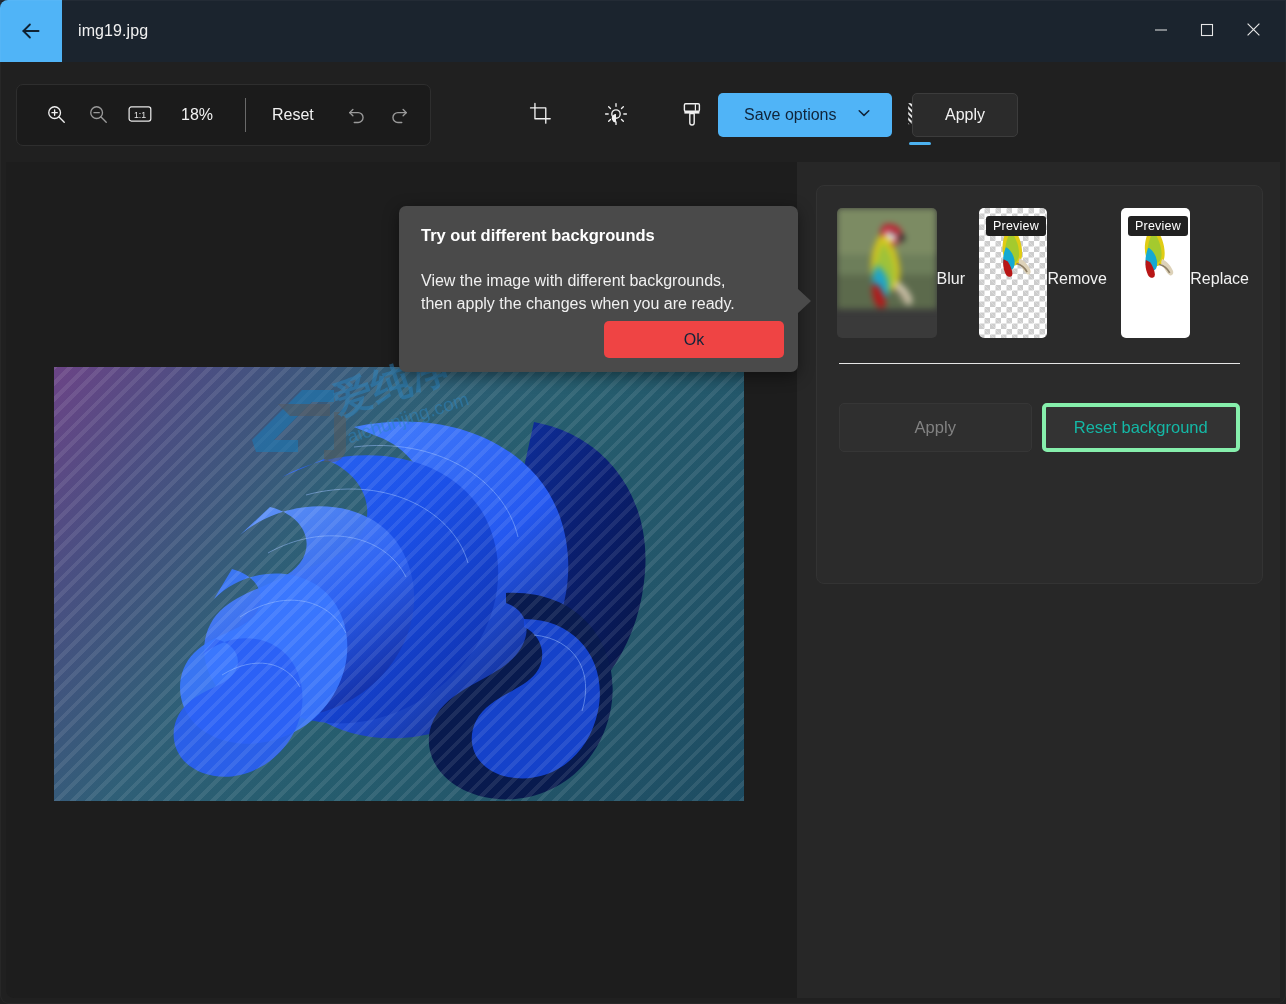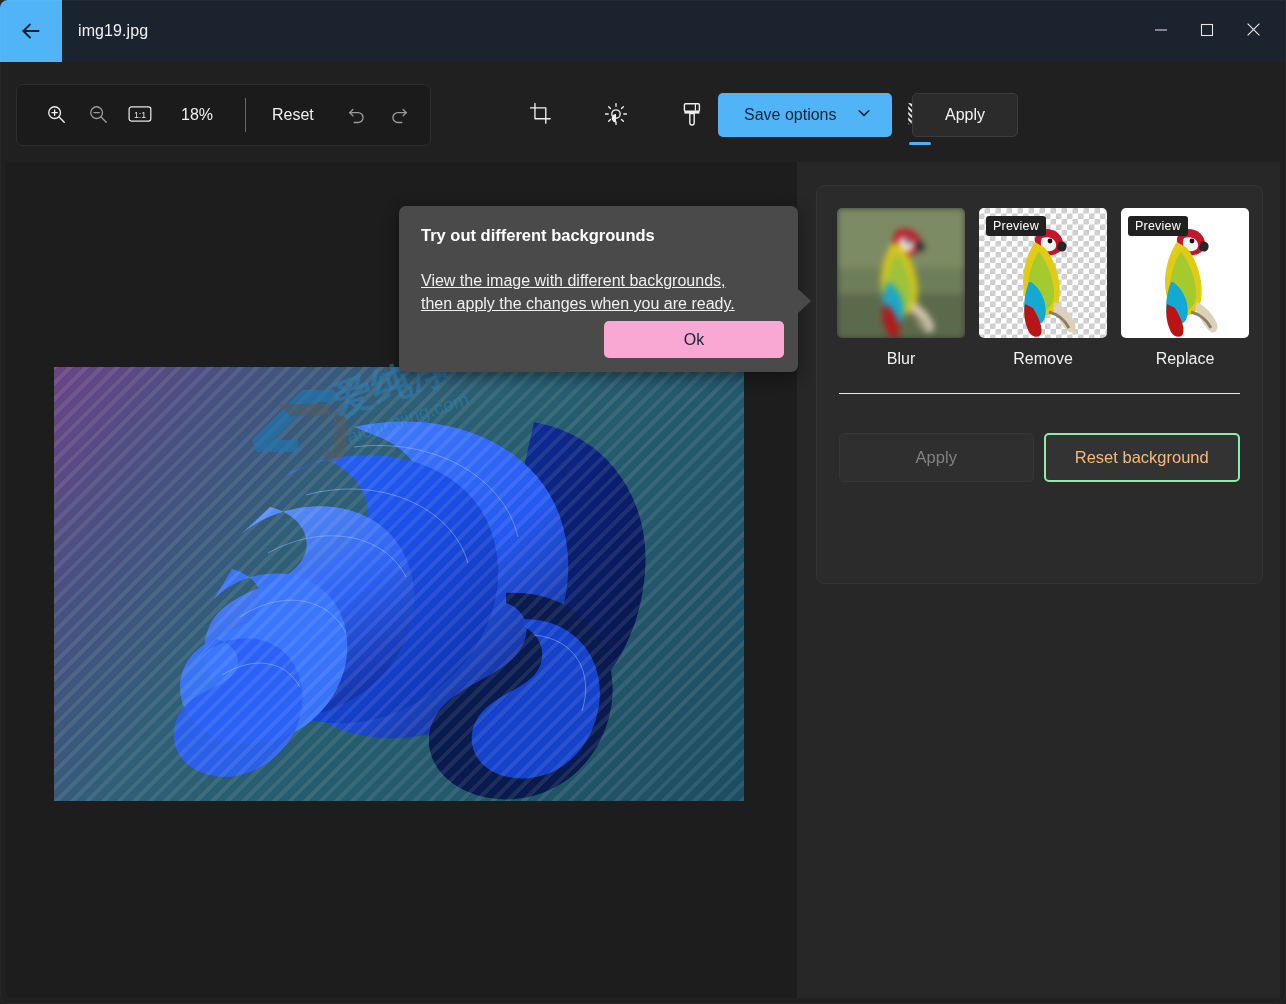--- a/index.html
+++ b/index.html
@@ -286,29 +286,28 @@
     color: #ffffff;
     font-size: 16.5px;
     font-weight: bold;
     margin-bottom: 24px;
   }
   .callout-body {
     color: #f0f0f0;
     font-size: 16px;
     line-height: 1.45;
     max-width: 340px;
-    text-decoration: underline;
   }
   .callout-ok {
     position: absolute;
     right: 14px;
     bottom: 14px;
     width: 180px;
     height: 37px;
-    background: #f9a8d4;
+    background: #ef4444;
     color: #10243a;
     border: none;
     border-radius: 5px;
     font-size: 16px;
     font-family: "Liberation Sans", sans-serif;
     cursor: pointer;
   }
 
   
   .right-pane {
@@ -334,21 +333,21 @@
     justify-content: space-between;
     gap: 14px;
   }
   .bg-option {
     width: 128px;
     background: transparent;
     border: none;
     padding: 0;
     cursor: pointer;
     display: flex;
-    flex-direction: column;
+    flex-direction: row;
     align-items: center;
   }
   .thumb {
     position: relative;
     width: 128px;
     height: 130px;
     border-radius: 5px;
     overflow: hidden;
     background: #3a3a3a;
   }
@@ -436,22 +435,22 @@
     font-family: "Liberation Sans", sans-serif;
     cursor: default;
   }
   .panel-btn.disabled {
     background: #2f2f2f;
     border: 1px solid #363636;
     color: #828282;
   }
   .panel-btn.secondary {
     background: #333333;
-    border: 2px solid #86efac;
-    color: #fdba74;
+    border: 4px solid #86efac;
+    color: #14b8a6;
   }
 
   
   .frame-edge {
     position: absolute;
     inset: 0;
     pointer-events: none;
     border-bottom-left-radius: 9px;
     border-bottom-right-radius: 9px;
     box-shadow: inset 0 0 0 1px rgba(255,255,255,0.035);

